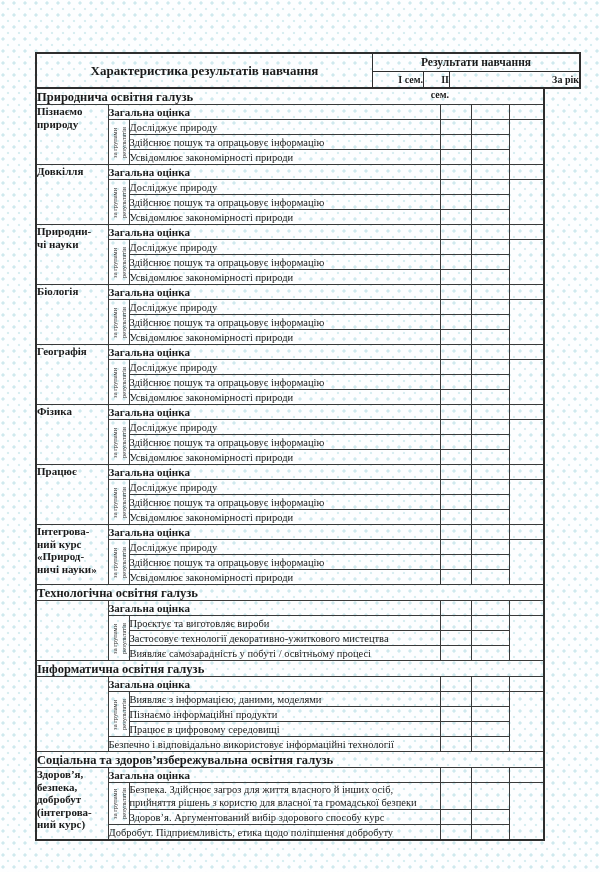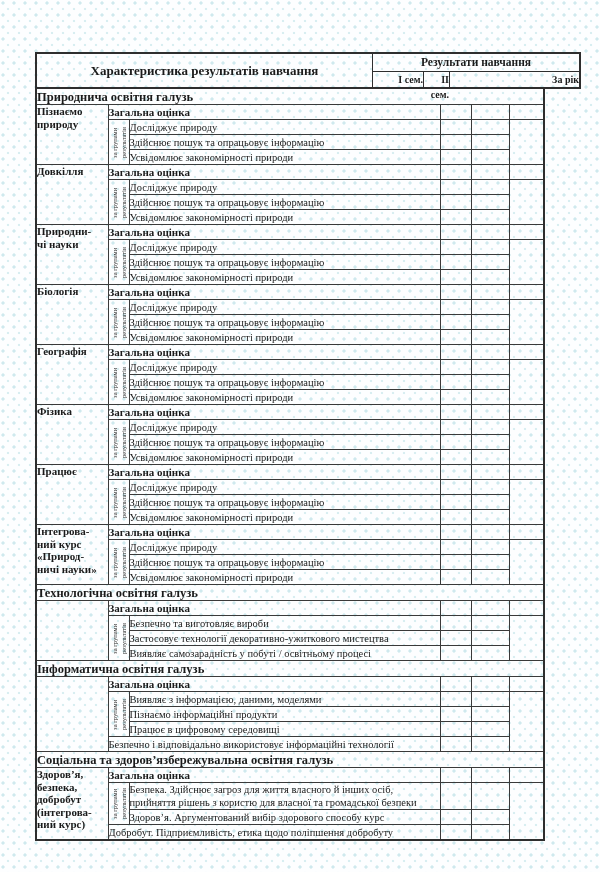--- a/index.html
+++ b/index.html
@@ -314,21 +314,21 @@
             <td class="overall" colspan="2">Загальна оцінка</td>
             <td class="grade"></td>
             <td class="grade"></td>
             <td class="grade"></td>
           </tr>
           <tr>
             <td class="vert" rowspan="3">
               <div class="vert-text">за групами
 результатів</div>
             </td>
-            <td class="item">Безпечно та виготовляє вироби</td>
+            <td class="item">Проєктує та виготовляє вироби</td>
             <td class="grade"></td>
             <td class="grade"></td>
             <td class="grade" rowspan="3"></td>
           </tr>
           <tr>
             <td class="item">Застосовує технології декоративно-ужиткового мистецтва</td>
             <td class="grade"></td>
             <td class="grade"></td>
           </tr>
           <tr>

